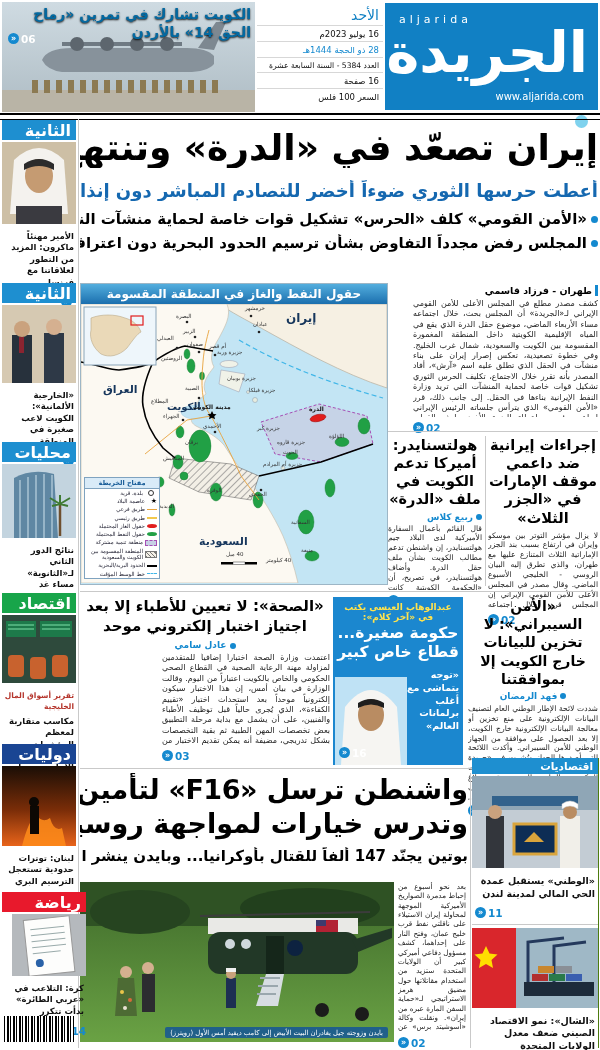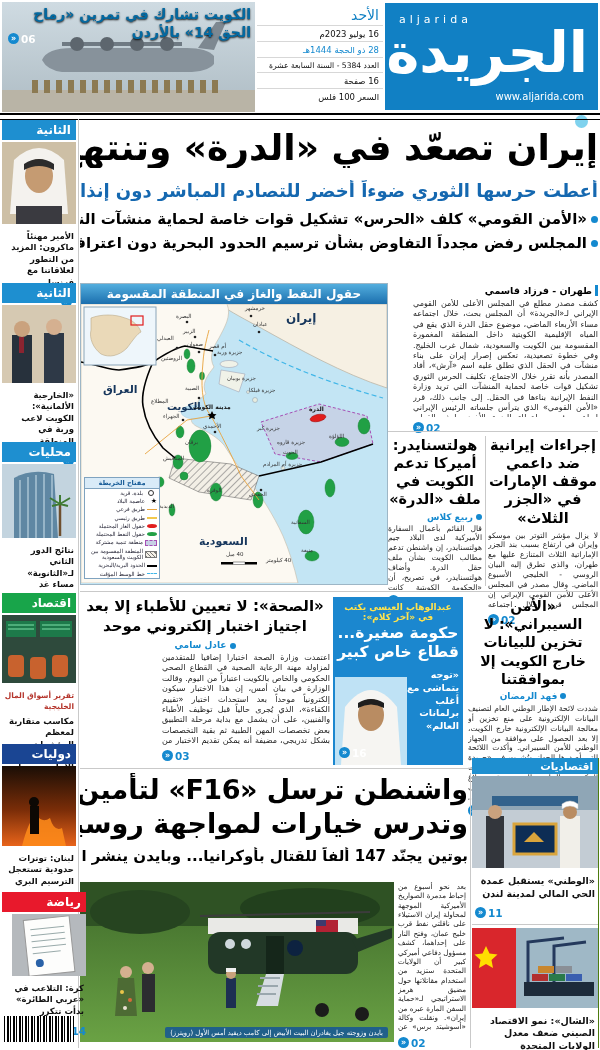--- a/index.html
+++ b/index.html
@@ -13,21 +13,21 @@
   .pg i{display:inline-flex;align-items:center;justify-content:center;width:11px;height:11px;border-radius:50%;background:#1489cf;color:#fff;font-style:normal;font-size:8px;font-weight:bold;vertical-align:middle;margin-right:2px;}
   .pg.white b{color:#fff;}
   .vline{width:1px;background:#c9c9c9;}
   .hline{height:1px;background:#c9c9c9;}
   
   .logoblock{background:#1180c4;color:#fff;}
   .logo-ar{font-size:56px;font-weight:bold;line-height:1;}
   .logo-dot{display:inline-block;width:13px;height:13px;border-radius:50%;background:#7fd2ee;}
   .dateblock{font-size:8.5px;color:#111;}
   .dateblock .row{padding:2.5px 4px;border-bottom:1px solid #d7d7d7;font-weight:normal;white-space:nowrap;overflow:hidden;}
-  .sb-title{height:20px;color:#fff;font-weight:bold;font-size:12px;display:flex;align-items:center;padding:0 5px;}
+  .sb-title{height:20px;color:#fff;font-weight:bold;font-size:16px;display:flex;align-items:center;padding:0 5px;}
   .sb-cap{font-size:8.5px;font-weight:bold;line-height:1.35;text-align:right;color:#111;padding:3px 2px;}
   .kicker-red{color:#b5352c;font-size:7.5px;font-weight:bold;}
   .lead-headline{font-size:36px;font-weight:bold;color:#000;text-align:center;white-space:nowrap;overflow:hidden;letter-spacing:-1px;}
   .lead-sub{font-size:18px;font-weight:bold;color:#1568b0;text-align:right;white-space:nowrap;overflow:hidden;}
   .lead-bullet{font-size:15px;font-weight:bold;color:#000;text-align:right;white-space:nowrap;overflow:hidden;}
   .lead-bullet .bdot{display:inline-block;width:7px;height:7px;border-radius:50%;background:#1489cf;margin-left:4px;vertical-align:middle;}
   .map-title{background:linear-gradient(180deg,#53aede,#1b6fae);color:#fff;font-weight:bold;font-size:12px;text-align:center;height:20px;line-height:20px;}
   .map-wrap{border:1px solid #9db6c6;background:#c3e5f4;}
   .mlabel{position:absolute;font-size:5.5px;color:#333;white-space:nowrap;line-height:1;}
   .mlabel.big{font-size:10px;font-weight:bold;color:#16365c;}
@@ -466,21 +466,21 @@
   <div class="abs" style="left:2px;top:283px;width:74px;height:156px;">
     <div class="sb-title" style="background:#1e8fd0;">الثانية</div>
     <svg width="74" height="78" style="margin-top:2px;">
       <rect width="74" height="78" fill="#d6c9b2"></rect>
       <rect x="10" y="30" width="20" height="48" fill="#27313c"></rect>
         <circle cx="20" cy="24" r="8" fill="#caa27e"></circle>
       <rect x="42" y="28" width="20" height="50" fill="#2e3947"></rect>
         <circle cx="52" cy="22" r="8" fill="#d5b090"></circle>
       <rect x="17" y="32" width="5" height="16" fill="#8a2430"></rect>
     </svg>
-    <div class="sb-cap">«الخارجية الألمانية»: الكويت لاعب وربة في المنطقة</div>
+    <div class="sb-cap">«الخارجية الألمانية»: الكويت لاعب صغيرة في المنطقة</div>
     <div class="pg"><i>«</i></div>
   </div>
 
   <div class="abs" style="left:2px;top:442px;width:74px;height:148px;">
     <div class="sb-title" style="background:#1e8fd0;">محليات</div>
     <svg width="74" height="74" style="margin-top:2px;">
       <rect width="74" height="74" fill="#c3d4df"></rect>
       <path d="M12,74 L12,14 Q30,4 52,10 L56,74 Z" fill="#5f87a3"></path>
       <g stroke="#cfe2ec" stroke-width="1">
           <line x1="18" y1="16" x2="18" y2="74"></line>

